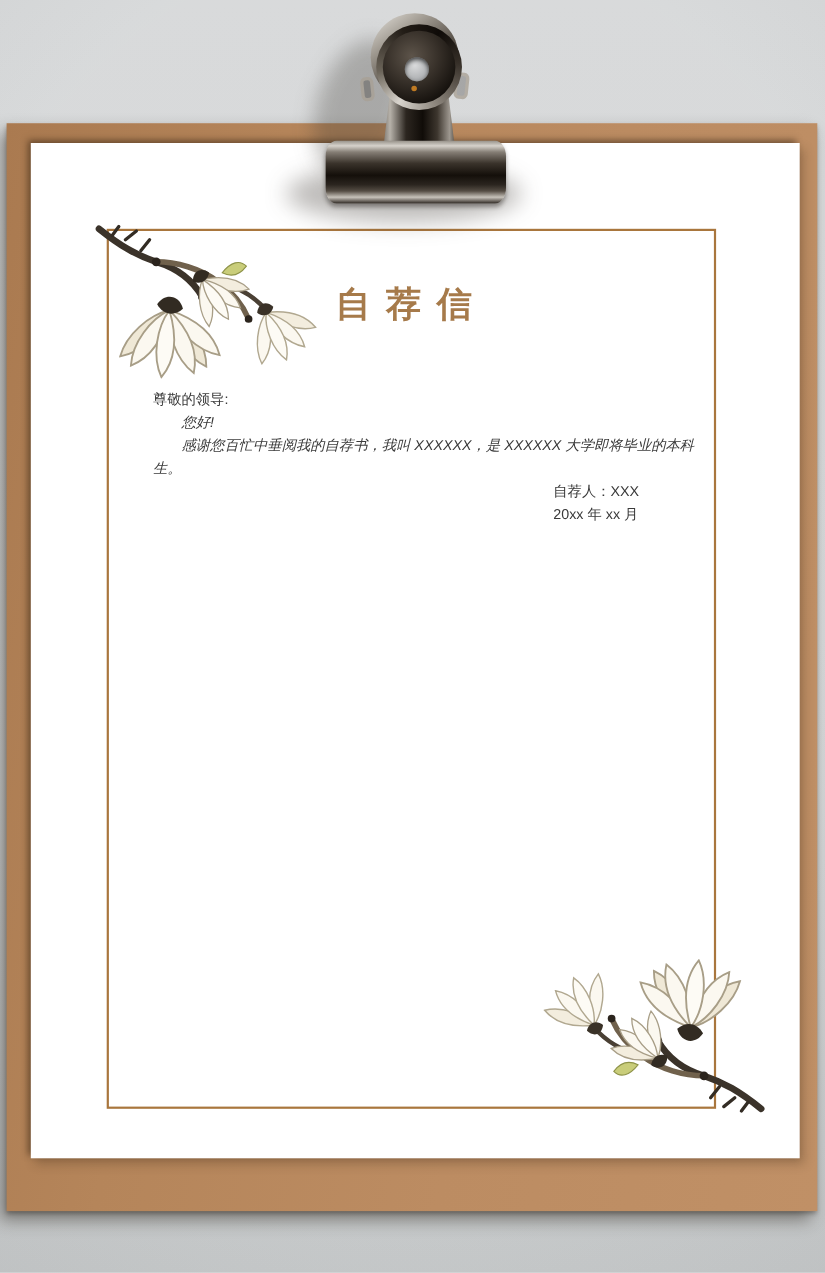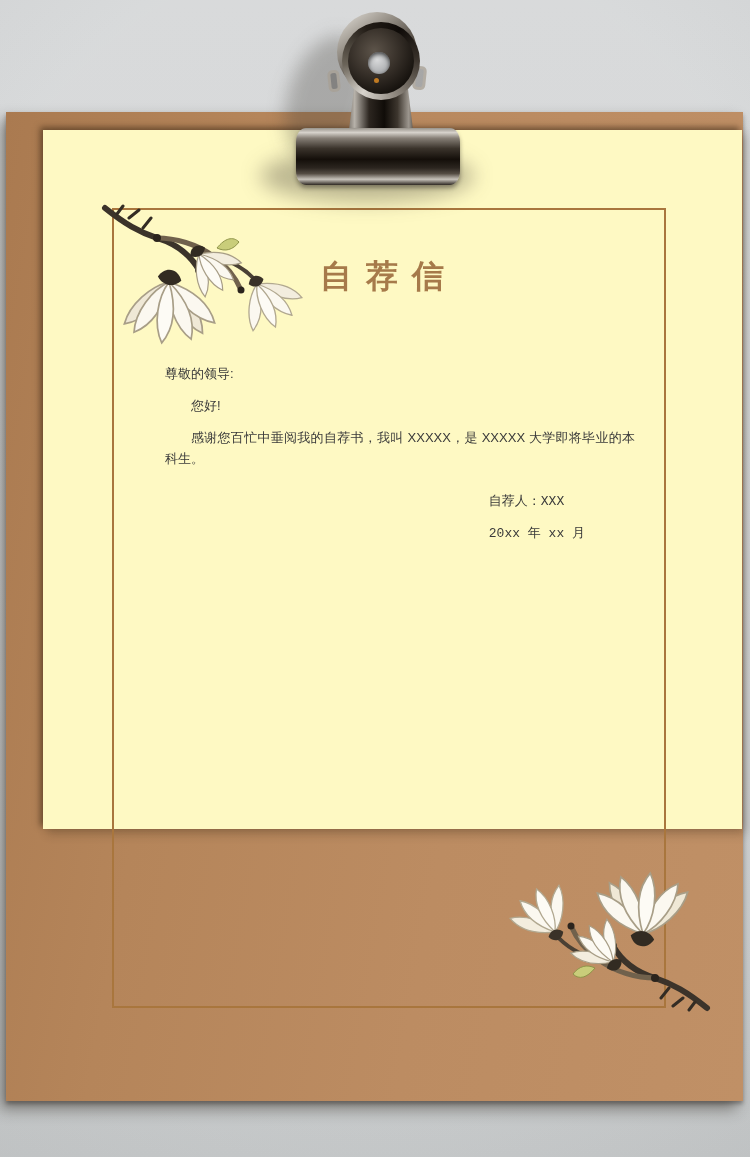--- a/index.html
+++ b/index.html
@@ -12,39 +12,39 @@
   
   .wall { position:absolute; inset:0;
     background:linear-gradient(180deg,#d7d9da 0%,#d4d6d7 50%,#cacdce 100%); }
   .wall-vignette { position:absolute; inset:0; pointer-events:none;
     background:radial-gradient(ellipse 130% 95% at 50% 38%, rgba(255,255,255,0.04) 45%, rgba(0,0,0,0.10) 100%); }
   
   .clipboard { position:absolute; left:6px; top:112px; width:737px; height:989px;
     background:linear-gradient(100deg,#aa7a50 0%,#b5855a 28%,#bc8c62 62%,#c09066 100%);
     box-shadow:-6px 8px 14px rgba(38,30,22,0.45), 0 3px 4px rgba(38,30,22,0.35); }
   
-  .paper { position:absolute; left:43px; top:130px; width:699px; height:699px;
-    background:#fef9c3;
+  .paper { position:absolute; left:28px; top:130px; width:699px; height:923px;
+    background:#ffffff;
     box-shadow:-3px -3px 6px rgba(46,30,14,0.50), 4px 5px 9px rgba(46,30,14,0.25); }
   .frame { position:absolute; left:69px; top:78px; width:554px; height:800px;
     border:2px solid #a9763d; z-index:1; }
   .flower { position:absolute; z-index:2; pointer-events:none; }
   .flower-tl { left:56px; top:74px; width:218px; height:152px; }
   .flower-br { left:452px; top:730px; width:218px; height:152px; transform:rotate(180deg); }
   .letter-title { position:absolute; left:69px; top:124px; width:554px; z-index:3;
     text-align:center; font-family:"DejaVu Serif", serif; font-weight:700;
     font-size:32px; line-height:44px; letter-spacing:14px; color:#a67a4a; }
   .letter-body { position:absolute; left:111px; top:222px; width:492px; z-index:3;
     font-size:13px; line-height:21px; color:#3a3a3a; text-align:justify; }
-  .letter-body p { margin:11px; }
+  .letter-body p { margin:0; }
   .spaced { margin-top:16px; }
-  .indent { text-indent:2em; }
+  .indent { text-indent:2em;font-style:italic; }
   .closing p { margin-left:2em; }
   .signature { text-align:right; padding-right:50px; }
-  .signature .sig-inner { display:inline-block; text-align:left;font-family:Liberation Mono, monospace; }
+  .signature .sig-inner { display:inline-block; text-align:left; }
   .signature p { text-align:left; }
   
   .clip-shadow-head { position:absolute; left:288px; top:34px; width:78px; height:128px;
     background:rgba(58,55,50,0.30); border-radius:50%; filter:blur(9px);
     transform:rotate(18deg); z-index:8; }
   .clip-shadow-bar { position:absolute; left:260px; top:150px; width:214px; height:52px;
     background:rgba(55,50,44,0.33); border-radius:50%; filter:blur(10px); z-index:8; }
   .clip { position:absolute; inset:0; z-index:9; pointer-events:none; }
   .clip-neck { position:absolute; left:348px; top:84px; width:66px; height:54px;
     background:linear-gradient(90deg,#7a746c 0%,#b7b2aa 10%,#2c2620 32%,#100c08 55%,#3d362e 75%,#9d978f 92%,#575047 100%);
@@ -150,21 +150,21 @@
       <path d="M0,0 C-5,-10 -9,-24 -2,-36 C5,-26 5,-10 0,0 Z" fill="#fdfbf5" stroke="#b1a890" stroke-width="1"></path>
       <path d="M-6,2 C-3,-3 3,-3 6,2 C3,8 -3,8 -6,2 Z" fill="#3a3228"></path>
     </g>
   </svg>
 
   <div class="letter-title">自荐信</div>
 
   <div class="letter-body">
     <p>尊敬的领导:</p>
     <p class="spaced indent">您好!</p>
-    <p class="indent">感谢您百忙中垂阅我的自荐书，我叫 XXXXX，是 XXXXX 大学即将毕业的本科生。</p>
+    <p class="indent">感谢您百忙中垂阅我的自荐书，我叫 XXXXXX，是 XXXXXX 大学即将毕业的本科生。</p>
     <div class="signature">
       <span class="sig-inner">
         <p>自荐人：XXX</p>
         <p>20xx 年 xx 月</p>
       </span>
     </div>
   </div>
 </div>
 
 <div class="clip-shadow-head"></div>

